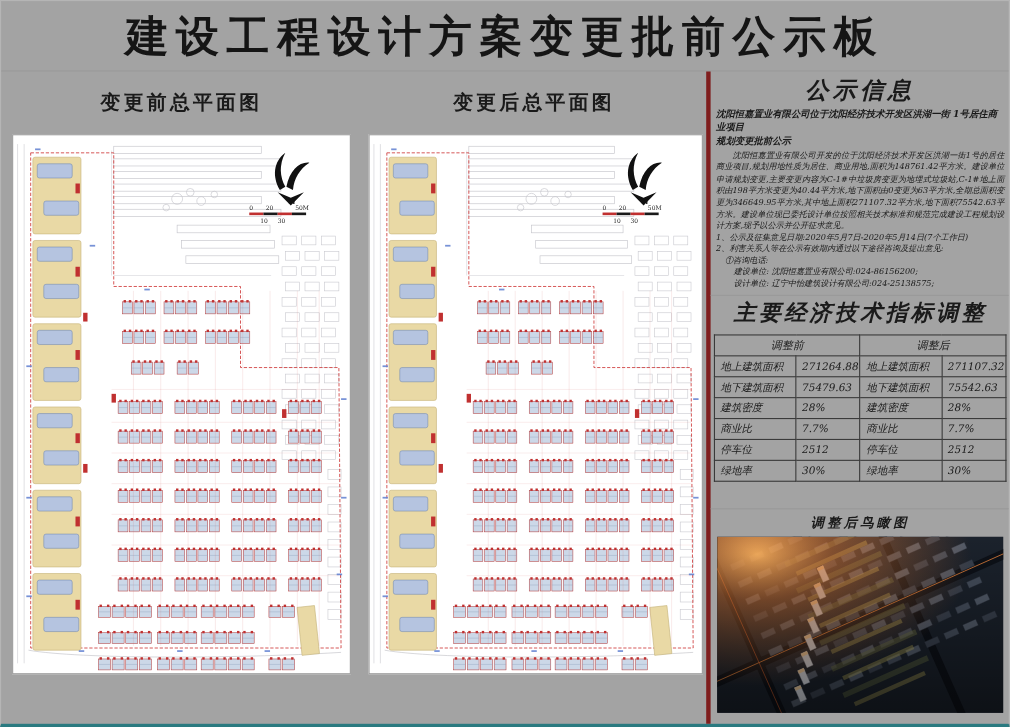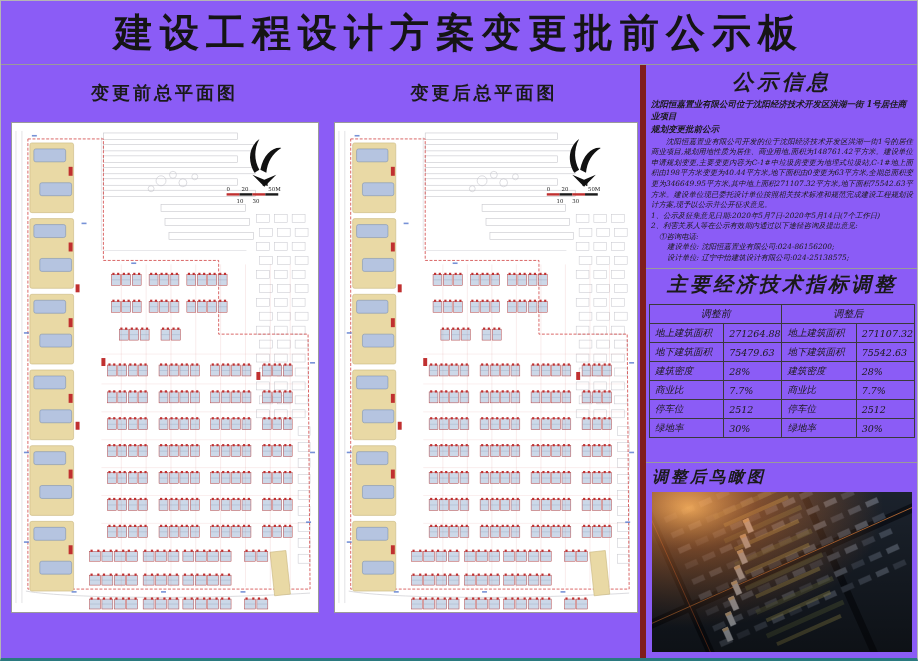--- a/index.html
+++ b/index.html
@@ -1,27 +1,27 @@
 <!DOCTYPE html>
 <html><head>
 <meta charset="utf-8">
 <style>
   html,body{margin:0;padding:0;background:#e8e8e8;}
   *{box-sizing:border-box;}
   #board{
-    position:relative;width:918px;height:661px;background:#8b5cf6;
+    position:relative;width:918px;height:661px;background:#a3a3a3;
     border:1px solid #b5b5b5;border-bottom:3px solid #2a7a80;
     font-family:"DejaVu Serif","Liberation Serif",serif;color:#1a1a1a;overflow:hidden;
   }
   
   #title-bar{height:64px;border-bottom:1px solid #9a9a9a;display:flex;align-items:center;justify-content:center;}
   #main-title{font-size:39px;font-weight:bold;letter-spacing:7px;color:#151515;white-space:nowrap;}
   
   #content{display:flex;height:594px;}
-  #plans-area{width:645px;display:flex;border-right:6px solid #7f1d1d;}
+  #plans-area{width:645px;display:flex;border-right:4px solid #7f1d1d;}
   .plan-col{position:relative;}
   .plan-col.before{width:330px;}
   .plan-col.after{width:315px;}
   .plan-title{text-align:center;font-size:18px;font-weight:bold;letter-spacing:3px;margin-top:16px;height:24px;}
   .plan-box{position:absolute;top:57px;background:#fff;border:1px solid #9a9a9a;}
   .plan-col.before .plan-box{left:10px;width:308px;height:491px;}
   .plan-col.after .plan-box{left:6px;width:304px;height:491px;}
   .plan-svg{display:block;width:100%;height:100%;}
   
   #right-panel{width:272px;display:flex;flex-direction:column;font-family:"DejaVu Serif","Liberation Serif",serif;font-style:italic;}
@@ -33,21 +33,21 @@
   .notice-line.ind1{padding-left:8px;}
   .notice-line.ind2{padding-left:16px;}
   #indicators-section{border-bottom:1px solid #9a9a9a;height:194px;padding:2px 3px;}
   #indicators-title{text-align:center;font-size:20px;font-weight:bold;letter-spacing:3px;margin:0 0 6px 0;}
   #indicators-table{width:100%;border-collapse:collapse;table-layout:fixed;}
   #indicators-table td{border:1px solid #3a3a3a;font-size:9.5px;height:19px;padding:0 0 0 5px;white-space:nowrap;overflow:hidden;}
   #indicators-table td.hdr{text-align:center;padding:0;font-size:10px;}
   #indicators-table col.c-label{width:28%;}
   #indicators-table col.c-val{width:22%;}
   #birdview-section{flex:1;padding:2px 6px;}
-  #birdview-title{text-align:left;font-size:16px;font-weight:bold;letter-spacing:3px;margin:2px 0 4px 0;}
+  #birdview-title{text-align:center;font-size:12px;font-weight:bold;letter-spacing:3px;margin:2px 0 4px 0;}
   #bird{display:block;width:260px;height:160px;margin:0 auto;background:#12161e;}
 </style>
 </head>
 <body>
 
 <div id="board">
 
   <div id="title-bar">
     <div id="main-title">建设工程设计方案变更批前公示板</div>
   </div>

